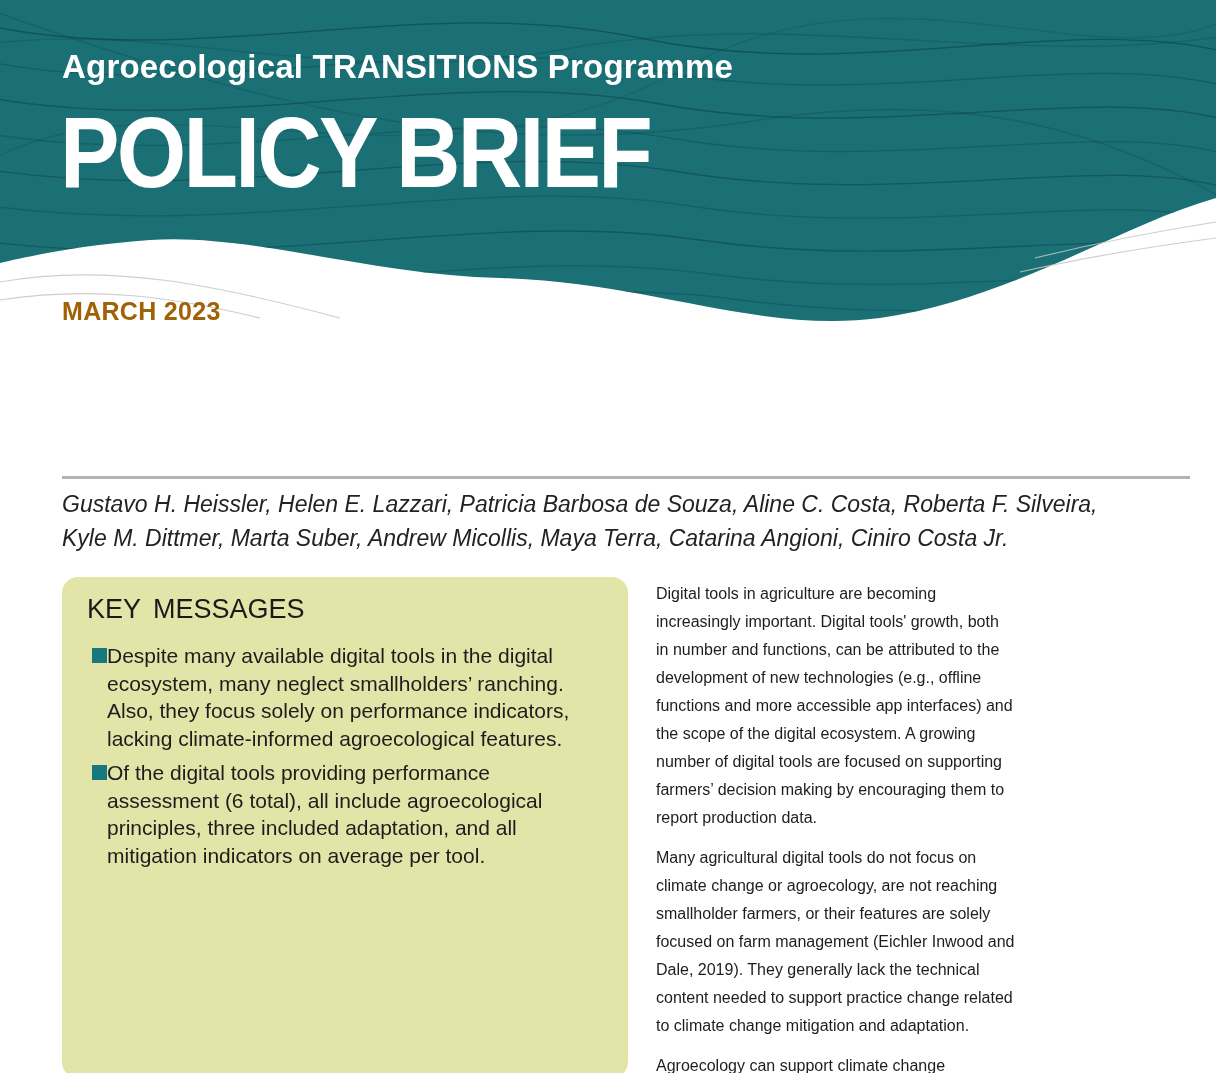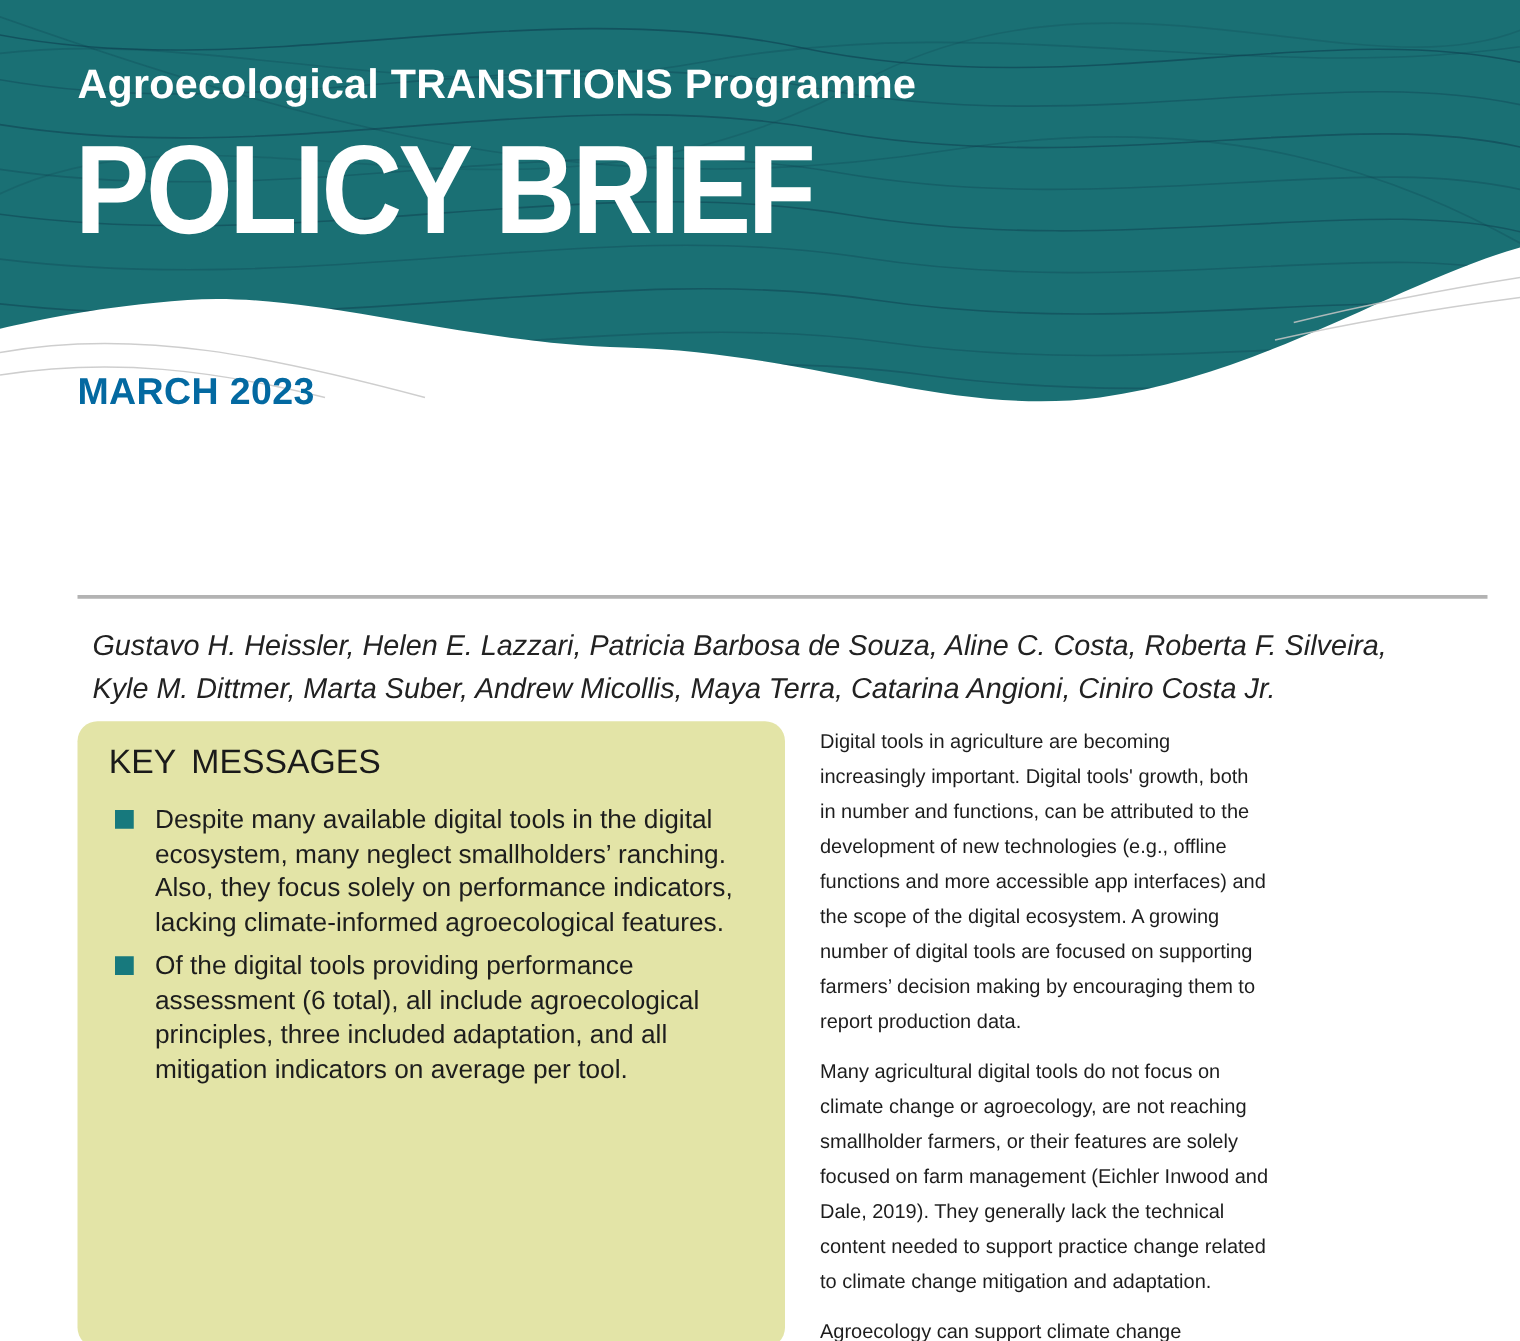--- a/index.html
+++ b/index.html
@@ -17,48 +17,48 @@
   }
   .brief {
     position:absolute; left:60px; top:94px; margin:0;
     font-size:97px; font-weight:800; color:#ffffff; letter-spacing:-3px;
     transform:scale(0.92,1.04); transform-origin:left top; white-space:pre;
   }
 
   
   .date {
     position:absolute; left:62px; top:297px;
-    font-size:30px; font-weight:700; color:#0369a1; letter-spacing:0.3px;
+    font-size:25px; font-weight:700; color:#a16207; letter-spacing:0.3px;
   }
   .doc-title {
     position:absolute; left:62px; top:344px; margin:0;
     font-size:41px; line-height:52px; font-weight:700; letter-spacing:-0.5px;
     color:#3d3d3d; white-space:pre;
   }
   .divider {
     position:absolute; left:62px; top:476px; width:1128px; height:3px;
     background:#b3b3b3; border:none; margin:0;
   }
   .authors {
-    position:absolute; left:62px; top:487px; margin:12px;
+    position:absolute; left:62px; top:487px; margin:0;
     font-size:23px; font-style:italic; line-height:34px; color:#222222; white-space:pre;
   }
 
   
   .key-box {
     position:absolute; left:62px; top:577px; width:566px; height:501px;
     background:#e3e4a7; border-radius:16px; box-sizing:border-box;
     padding:17px 14px 0 25px;
   }
   .key-heading {
     margin:0 0 17px 0; font-size:27px; font-weight:400; color:#1a1a1a;
     word-spacing:5px;
   }
   .key-list { list-style:none; margin:0; padding:0; }
-  .key-item { display:flex; gap:17px; margin:0 0 7px 5px; }
+  .key-item { display:flex; margin:0 0 7px 5px; }
   .square-bullet {
     flex:0 0 15px; width:15px; height:15px; margin-top:6px; background:#17797d;
   }
   .key-text { font-size:21px; line-height:27.5px; color:#1d1d1d; white-space:pre; }
 
   
   .body-col { position:absolute; left:656px; top:570px; width:560px; }
   .para {
     margin:10px 0 12px 0; font-size:16px; line-height:28px;
     color:#1d1d1d; white-space:pre;

